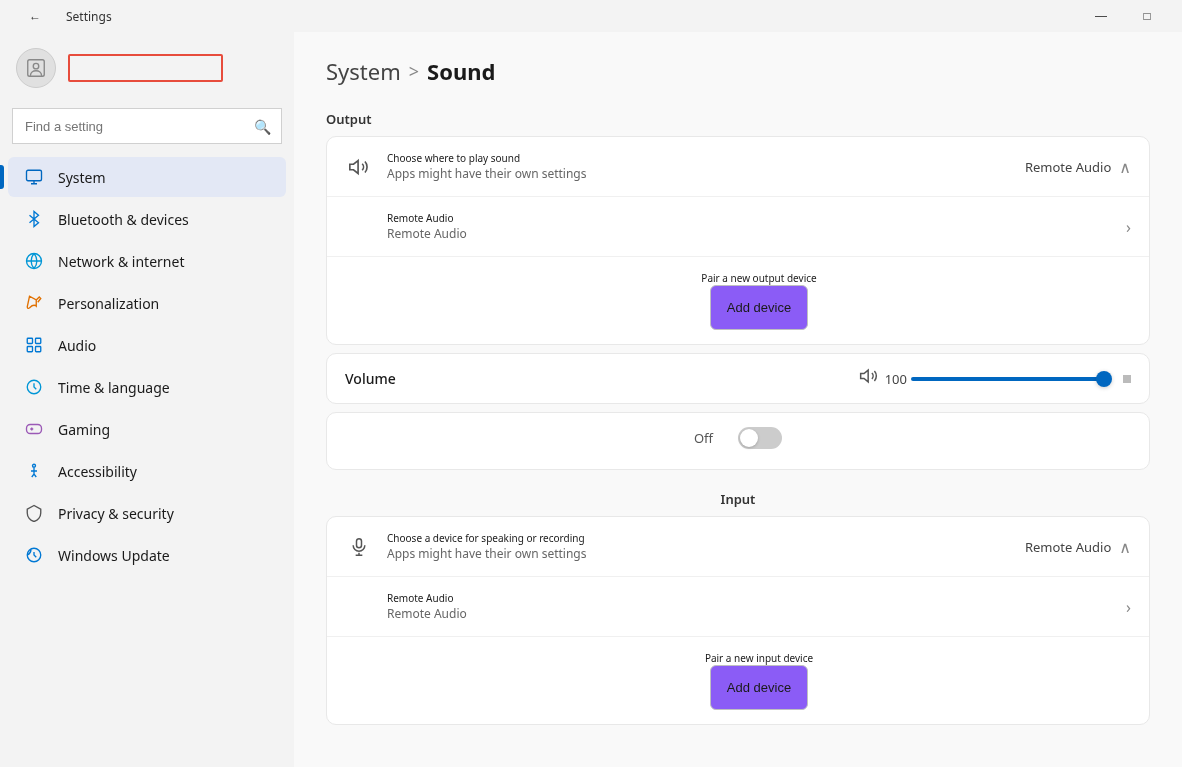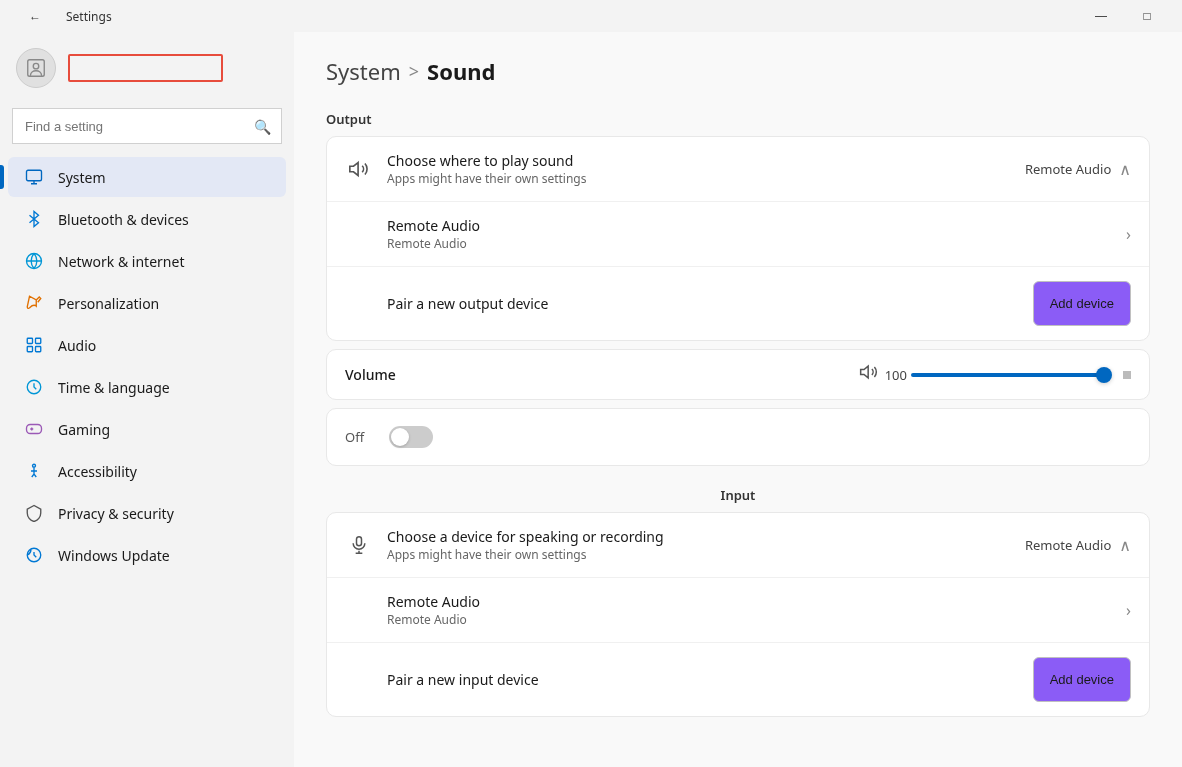--- a/index.html
+++ b/index.html
@@ -195,37 +195,37 @@
       overflow: hidden;
       border: 1px solid #e8e8e8;
     }
     .card-row {
       display: flex;
       align-items: center;
       padding: 14px 18px;
       border-bottom: 1px solid #f0f0f0;
       min-height: 56px;
     }
-    .card-row:last-child { border-bottom: none; }
+    .card-row:last-child { border-bottom: none; flex-direction: column; }
     .card-row-icon {
       width: 28px;
       height: 28px;
       display: flex;
       align-items: center;
       justify-content: center;
       margin-right: 14px;
       flex-shrink: 0;
       color: #555;
       font-size: 18px;
     }
     .card-row-text {
       flex: 1;
     }
     .card-row-title {
-      font-size: 14px;
+      font-size: 10px;
       font-weight: 400;
       color: #1a1a1a;
     }
     .card-row-sub {
       font-size: 12px;
       color: #666;
       margin-top: 0;
     }
     .card-row-right {
       display: flex;

